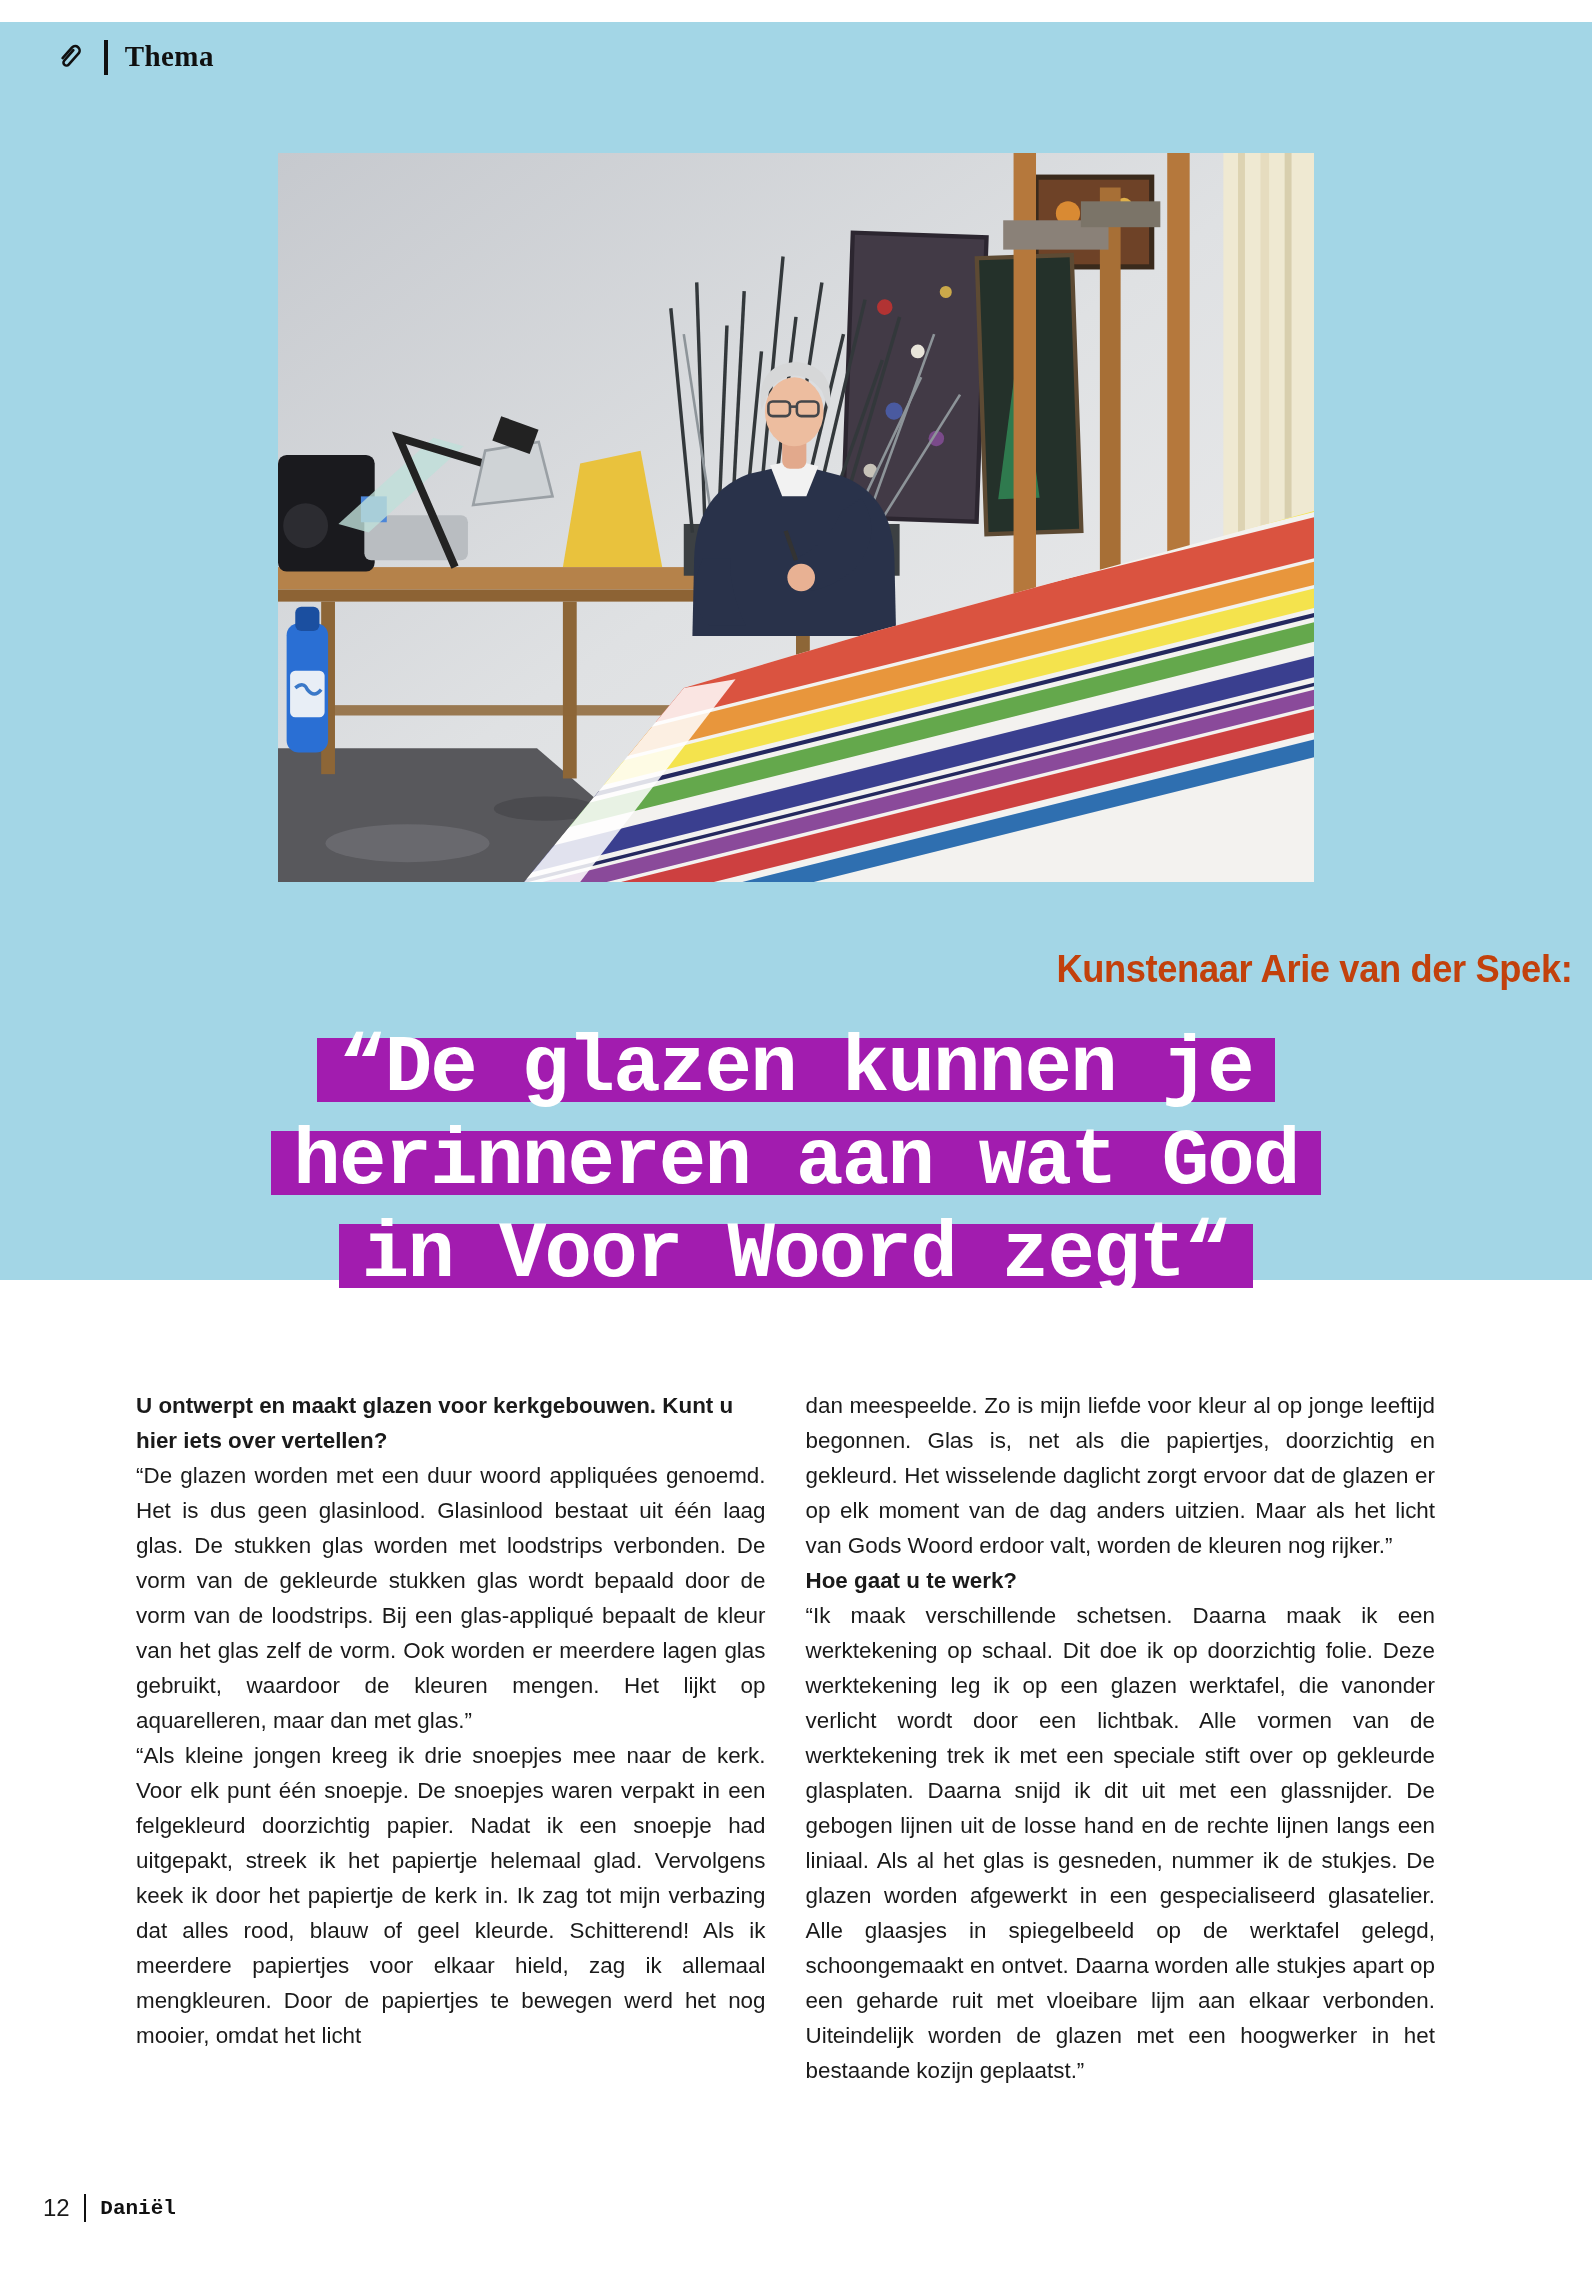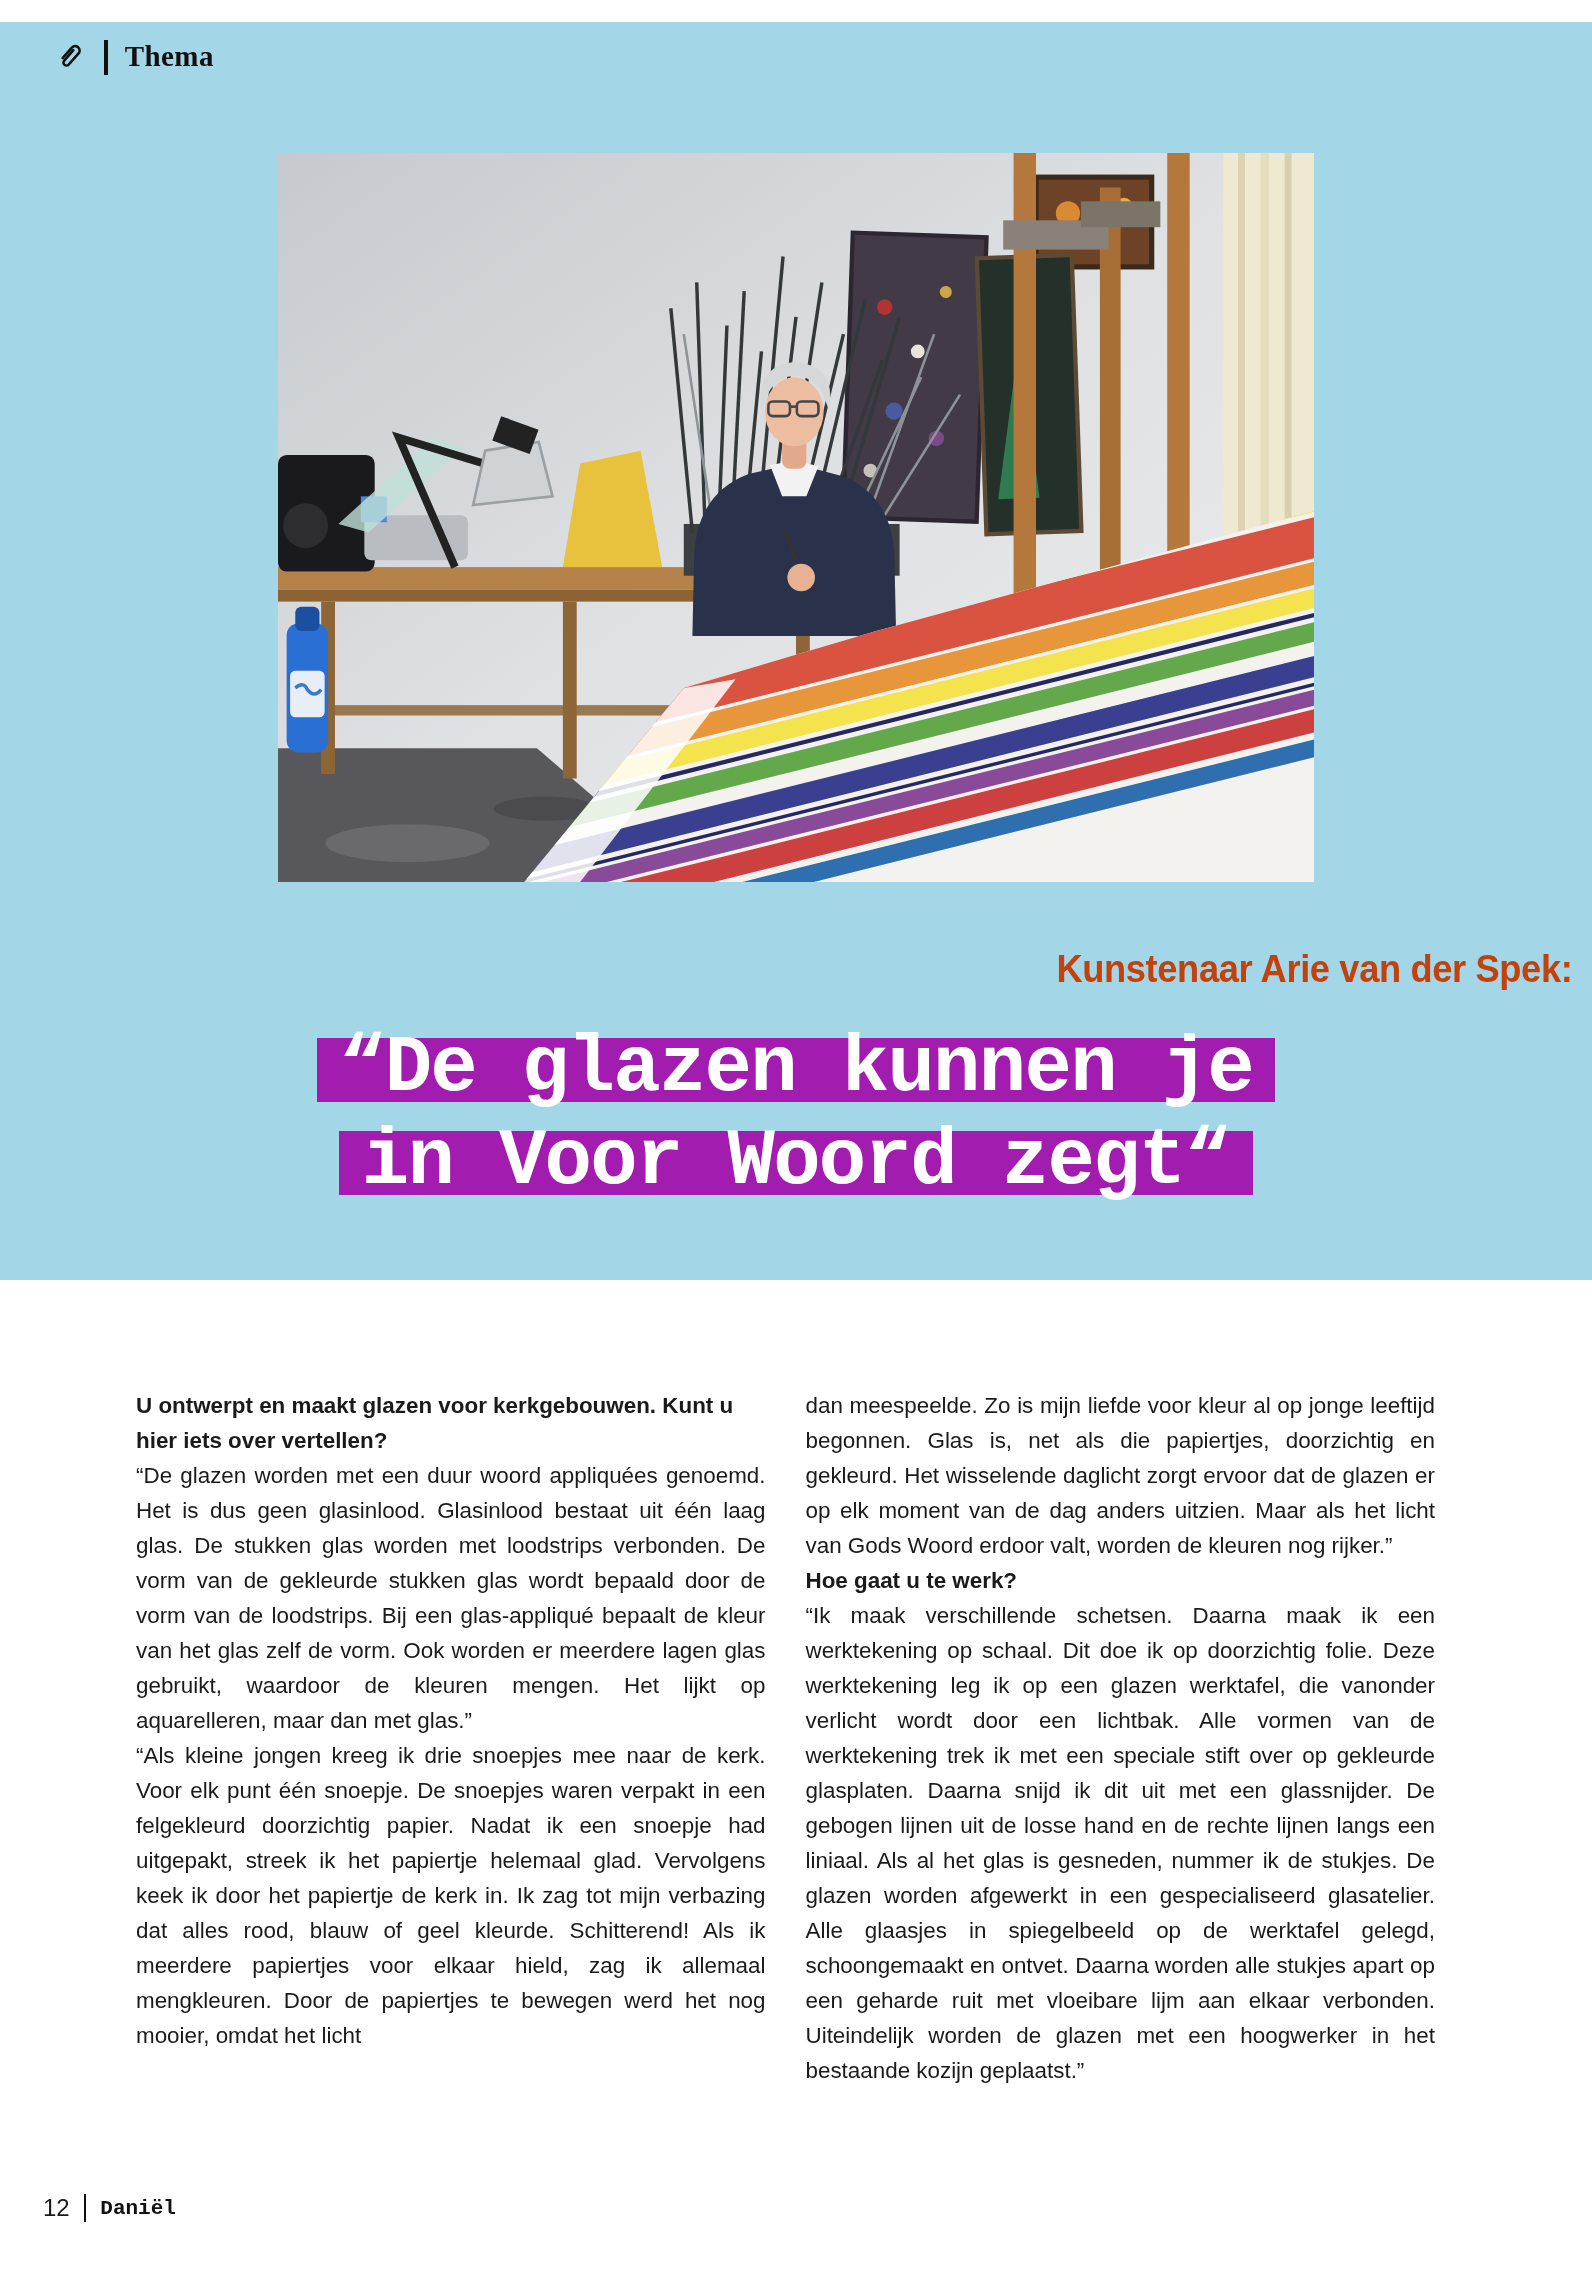--- a/index.html
+++ b/index.html
@@ -216,20 +216,21 @@
       </g>
     </svg>
   </div>
 
   <div class="kicker">
     <span>Kunstenaar Arie van der Spek:</span>
   </div>
 
   <div class="quote">
     <div class="q-line">“De glazen kunnen je</div>
+    <div class="q-line">herinneren aan wat God</div>
     <div class="q-line">in Voor Woord zegt“</div>
   </div>
 
   <div class="columns">
     <div class="col" lang="nl">
       <div class="bh">U ontwerpt en maakt glazen voor kerkgebouwen. Kunt u hier iets over vertellen?</div>
       <div class="bp">“De glazen worden met een duur woord appliquées genoemd. Het is dus geen glasinlood. Glasinlood bestaat uit één laag glas. De stukken glas worden met loodstrips verbonden. De vorm van de gekleurde stukken glas wordt bepaald door de vorm van de loodstrips. Bij een glas-appliqué bepaalt de kleur van het glas zelf de vorm. Ook worden er meerdere lagen glas gebruikt, waardoor de kleuren mengen. Het lijkt op aquarelleren, maar dan met glas.”</div>
       <div class="bp">“Als kleine jongen kreeg ik drie snoepjes mee naar de kerk. Voor elk punt één snoepje. De snoepjes waren verpakt in een felgekleurd doorzichtig papier. Nadat ik een snoepje had uitgepakt, streek ik het papiertje helemaal glad. Vervolgens keek ik door het papiertje de kerk in. Ik zag tot mijn verbazing dat alles rood, blauw of geel kleurde. Schitterend! Als ik meerdere papiertjes voor elkaar hield, zag ik allemaal mengkleuren. Door de papiertjes te bewegen werd het nog mooier, omdat het licht</div>
     </div>
     <div class="col" lang="nl">

